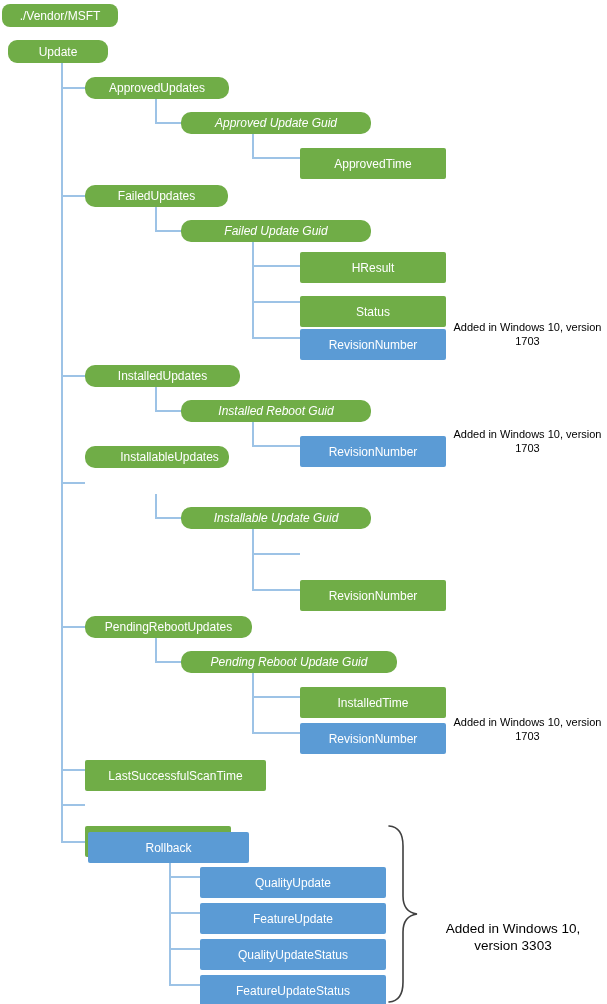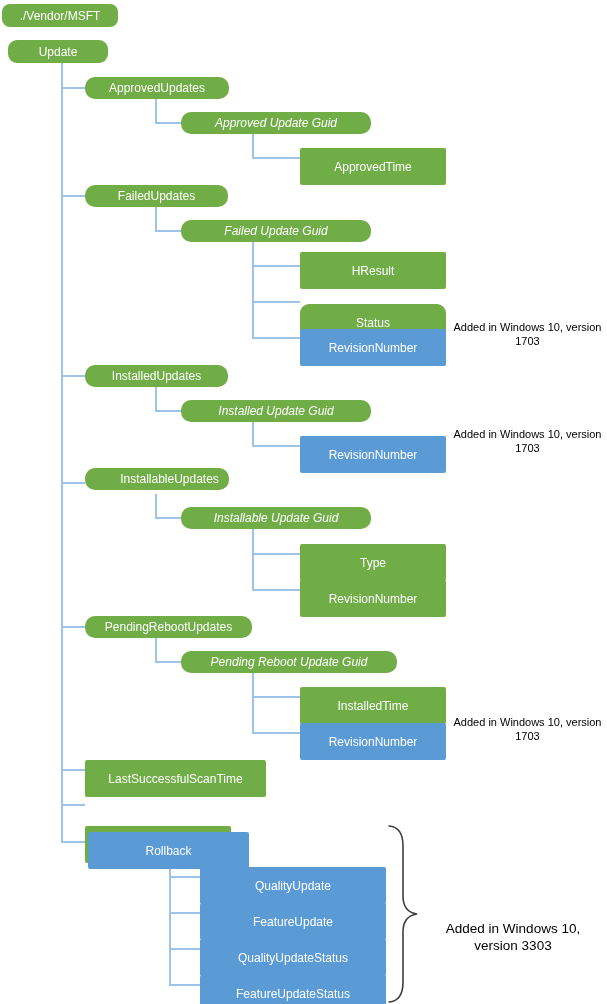--- a/index.html
+++ b/index.html
@@ -8,21 +8,21 @@
     position:relative; width:607px; height:1004px; background:#ffffff; overflow:hidden;
   }
   .node {
     position:absolute; height:22px; color:#ffffff; font-size:12px;
     display:flex; align-items:center; justify-content:center;
     white-space:nowrap; line-height:1;
   }
   .green { background:#70ad47; }
   .blue  { background:#5b9bd5; }
   .rounded { border-radius:10px; }
-  .rect    { border-radius:2px; height:37px; }
+  .rect    { border-radius:2px; height:31px; }
   .guid { font-style:italic; }
   .line { position:absolute; background:#9dc3e6; }
   .annotation {
     position:absolute; color:#000000; text-align:center;
   }
   .ann-small { font-size:11px; line-height:14px; }
   .ann-large { font-size:13.5px; line-height:17px; }
   .brace { position:absolute; }
 </style>
 </head>
@@ -78,30 +78,29 @@
   <div class="node green rounded" style="left:2px;top:4px;width:116px;height:23px;border-radius:8px;">./Vendor/MSFT</div>
   <div class="node green rounded" style="left:8px;top:40px;width:100px;height:23px;border-radius:9px;">Update</div>
 
   <div class="node green rounded" style="left:85px;top:77px;width:144px;">ApprovedUpdates</div>
   <div class="node green rounded guid" style="left:181px;top:112px;width:190px;">Approved Update Guid</div>
   <div class="node green rect" style="left:300px;top:148px;width:146px;">ApprovedTime</div>
 
   <div class="node green rounded" style="left:85px;top:185px;width:143px;">FailedUpdates</div>
   <div class="node green rounded guid" style="left:181px;top:220px;width:190px;">Failed Update Guid</div>
   <div class="node green rect" style="left:300px;top:252px;width:146px;">HResult</div>
-  <div class="node green rect" style="left:300px;top:304px;width:146px;border-radius:9px;">Status</div>
+  <div class="node green rect" style="left:300px;top:296px;width:146px;">Status</div>
   <div class="node blue rect" style="left:300px;top:329px;width:146px;">RevisionNumber</div>
 
-  <div class="node green rounded" style="left:85px;top:365px;width:143px;">InstalledUpdates</div>
-  <div class="node green rounded guid" style="left:181px;top:400px;width:190px;">Installed Update Guid</div>
+  <div class="node green rounded" style="left:85px;top:365px;width:155px;">InstalledUpdates</div>
+  <div class="node green rounded guid" style="left:181px;top:400px;width:190px;">Installed Reboot Guid</div>
   <div class="node blue rect" style="left:300px;top:436px;width:146px;">RevisionNumber</div>
 
-  <div class="node green rounded" style="left:85px;top:468px;width:144px;padding-left:25px;">InstallableUpdates</div>
+  <div class="node green rounded" style="left:85px;top:446px;width:144px;padding-left:25px;">InstallableUpdates</div>
   <div class="node green rounded guid" style="left:181px;top:507px;width:190px;">Installable Update Guid</div>
-  <div class="node green rect" style="left:300px;top:544px;width:146px;">Type</div>
   <div class="node green rect" style="left:300px;top:580px;width:146px;">RevisionNumber</div>
 
   <div class="node green rounded" style="left:85px;top:616px;width:167px;">PendingRebootUpdates</div>
   <div class="node green rounded guid" style="left:181px;top:651px;width:216px;">Pending Reboot Update Guid</div>
   <div class="node green rect" style="left:300px;top:687px;width:146px;">InstalledTime</div>
   <div class="node blue rect" style="left:300px;top:723px;width:146px;">RevisionNumber</div>
 
   <div class="node green rect" style="left:85px;top:760px;width:181px;">LastSuccessfulScanTime</div>
   <div class="node green rect" style="left:85px;top:826px;width:146px;">DeferUpgrade</div>
   <div class="node blue rect" style="left:88px;top:832px;width:161px;">Rollback</div>

